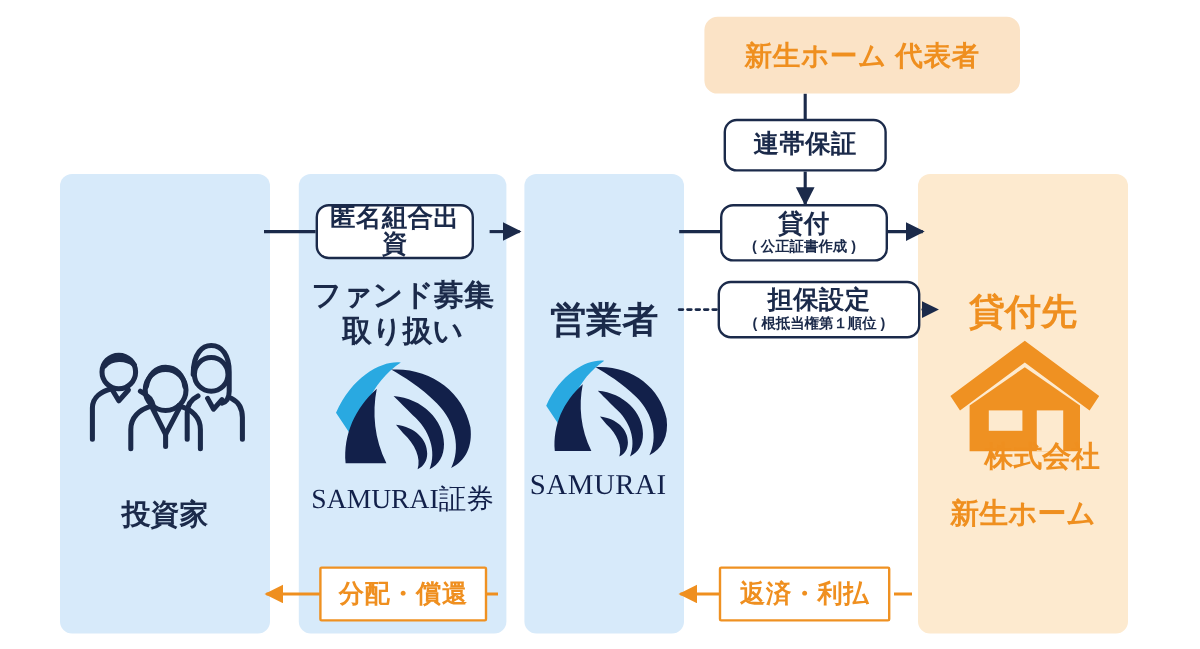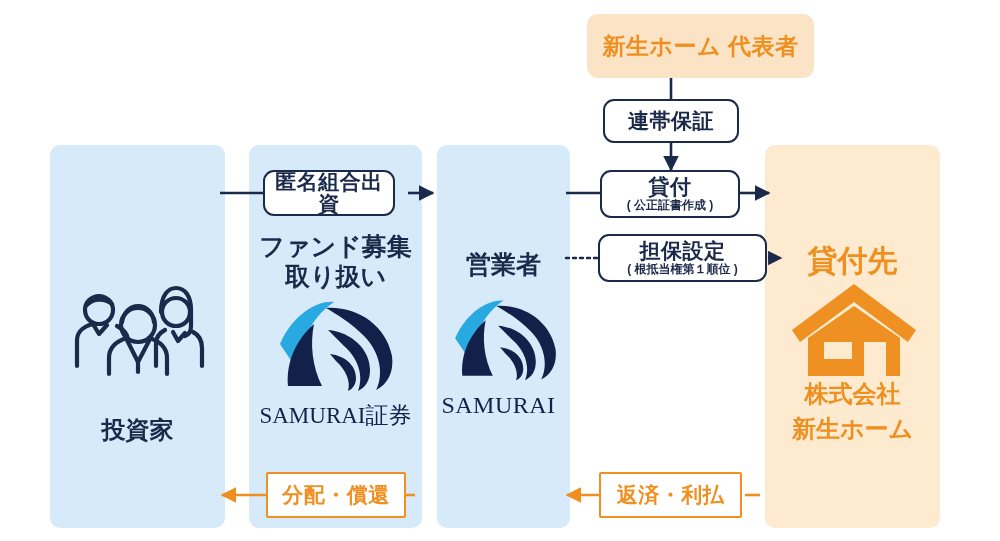--- a/index.html
+++ b/index.html
@@ -91,21 +91,21 @@
 
     <line x1="741" y1="258" x2="781" y2="258" stroke="#1b2a4a" stroke-width="2.4" stroke-dasharray="3 4" stroke-linecap="round" marker-end="url(#ah-navy-d)"></line>
 
     <line x1="415" y1="495" x2="400" y2="495" stroke="#ef8f1f" stroke-width="2.6"></line>
     <line x1="268" y1="495" x2="222" y2="495" stroke="#ef8f1f" stroke-width="2.6" marker-end="url(#ah-orange)"></line>
 
     <line x1="760" y1="495" x2="745" y2="495" stroke="#ef8f1f" stroke-width="2.6"></line>
     <line x1="600" y1="495" x2="567" y2="495" stroke="#ef8f1f" stroke-width="2.6" marker-end="url(#ah-orange)"></line>
   </svg>
 
-  <div class="top-pill" style="left:587px;top:14px;width:227px;height:64px;">
+  <div class="top-pill" style="left:587px;top:14px;width:263px;height:64px;">
     <span>新生ホーム 代表者</span>
   </div>
 
   <div class="nbox" style="left:263px;top:170px;width:132px;height:46px;">
     <span class="t1">匿名組合出資</span>
   </div>
 
   <div class="nbox" style="left:603px;top:99px;width:136px;height:44px;">
     <span class="t1">連帯保証</span>
   </div>
@@ -158,35 +158,35 @@
 
   <svg class="art" style="left:272px;top:300px;width:125px;height:92px;" viewBox="0 0 125 92">
     <path d="M8 44 C22 12 48 0 62 2 C50 10 40 22 34 36 C28 50 26 62 28 74 z" fill="#29a9e1"></path>
     <path d="M16 86 C14 62 24 40 42 24 C38 44 40 66 50 86 z" fill="#12204a"></path>
     <path d="M54 8 C86 6 114 26 120 56 C122 72 116 84 104 90 C112 74 108 52 92 36 C78 22 64 14 54 8 z" fill="#12204a"></path>
     <path d="M56 30 C80 32 98 50 98 70 C98 80 94 87 86 91 C92 76 86 58 72 46 C66 40 60 34 56 30 z" fill="#12204a"></path>
     <path d="M58 54 C74 56 84 66 84 78 C84 84 81 89 76 91 C79 82 74 70 64 61 z" fill="#12204a"></path>
   </svg>
   <div class="wordmark" style="left:249px;top:400px;width:173px;font-size:23px;">SAMURAI証券</div>
 
-  <div class="lbl lbl-navy-24" style="left:437px;top:250px;width:133px;font-size:25px;">営業者</div>
+  <div class="lbl lbl-navy-24" style="left:437px;top:250px;width:133px;font-size:30px;">営業者</div>
 
   <svg class="art" style="left:448px;top:298px;width:112px;height:84px;" viewBox="0 0 125 92">
     <path d="M8 44 C22 12 48 0 62 2 C50 10 40 22 34 36 C28 50 26 62 28 74 z" fill="#29a9e1"></path>
     <path d="M16 86 C14 62 24 40 42 24 C38 44 40 66 50 86 z" fill="#12204a"></path>
     <path d="M54 8 C86 6 114 26 120 56 C122 72 116 84 104 90 C112 74 108 52 92 36 C78 22 64 14 54 8 z" fill="#12204a"></path>
     <path d="M56 30 C80 32 98 50 98 70 C98 80 94 87 86 91 C92 76 86 58 72 46 C66 40 60 34 56 30 z" fill="#12204a"></path>
     <path d="M58 54 C74 56 84 66 84 78 C84 84 81 89 76 91 C79 82 74 70 64 61 z" fill="#12204a"></path>
   </svg>
   <div class="wordmark" style="left:437px;top:392px;width:123px;font-size:24px;letter-spacing:.5px;">SAMURAI</div>
 
   <div class="lbl-orange" style="left:765px;top:243px;width:175px;font-size:30px;">貸付先</div>
 
   <svg class="art" style="left:790px;top:280px;width:128px;height:100px;" viewBox="0 0 128 100">
     <path d="M64 4 L126 50 L118 62 L64 22 L10 62 L2 50 z" fill="#ef9122"></path>
     <path d="M18 58 L64 26 L110 58 L110 96 L18 96 z" fill="#ef9122"></path>
     <rect x="34" y="62" width="28" height="17" fill="#fdeacf"></rect>
     <rect x="74" y="62" width="22" height="34" fill="#fdeacf"></rect>
   </svg>
-  <div class="lbl-orange" style="left:765px;top:380px;width:175px;font-size:24px;">株式会社</div>
+  <div class="lbl-orange" style="left:765px;top:367px;width:175px;font-size:24px;padding-left:16px;">株式会社</div>
   <div class="lbl-orange" style="left:765px;top:415px;width:175px;font-size:24px;">新生ホーム</div>
 
 </div>
 
 </body></html>

